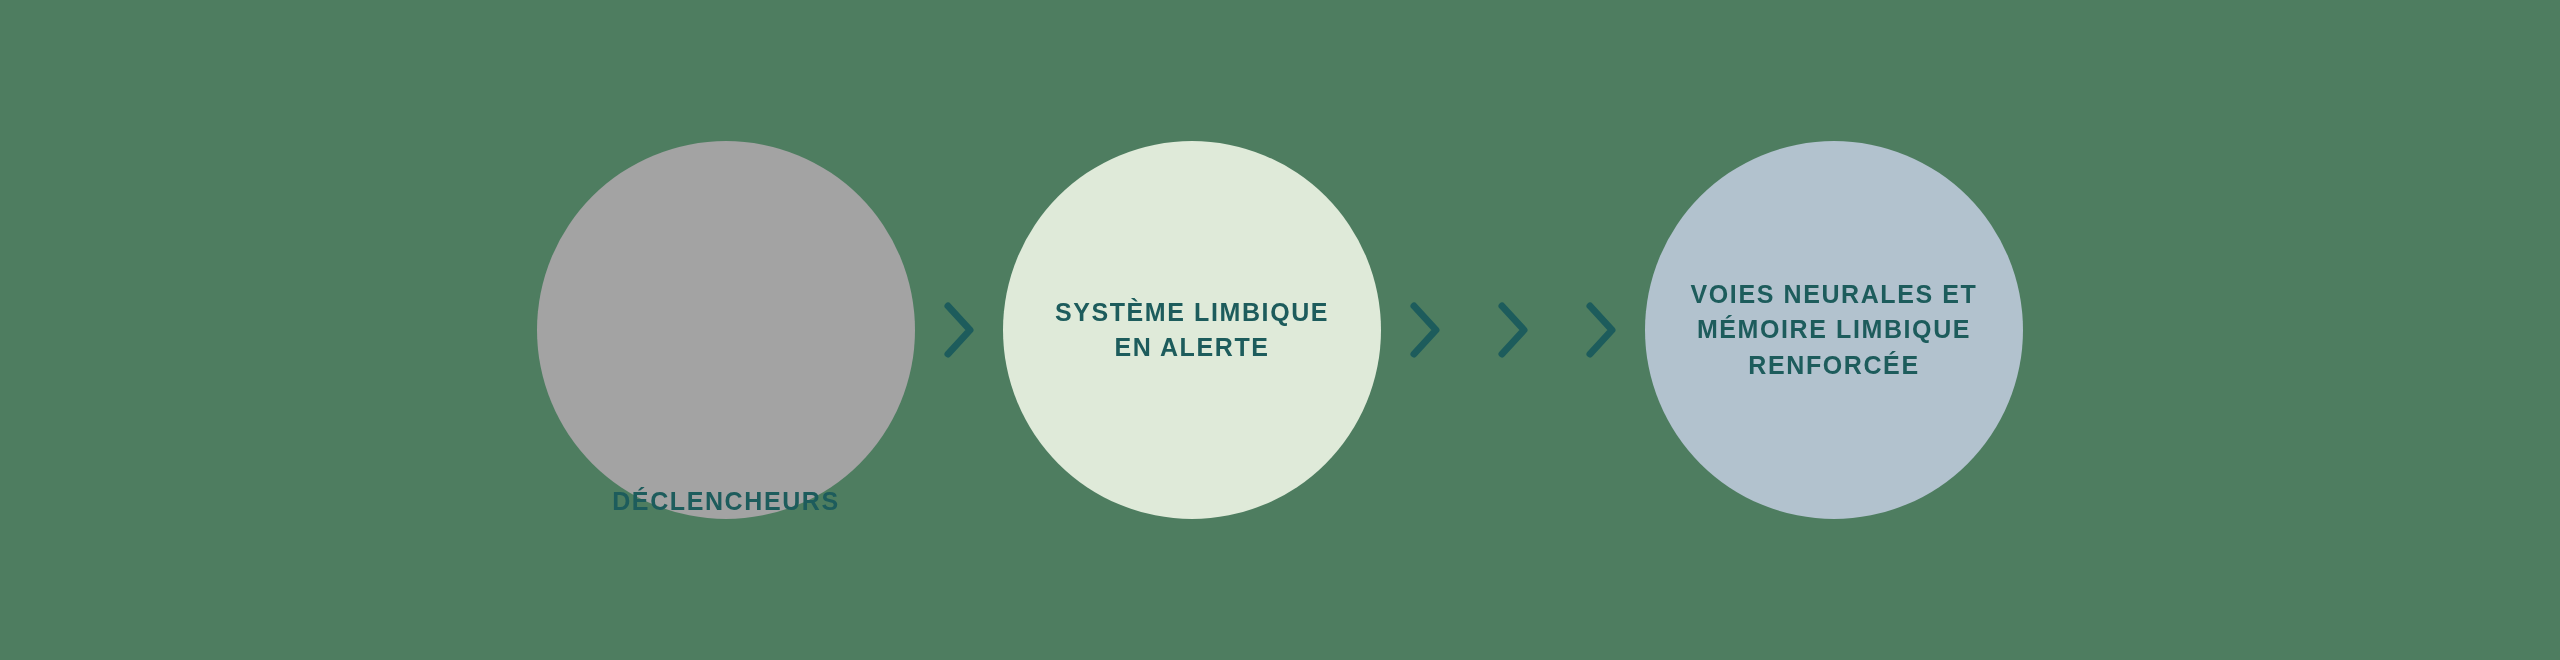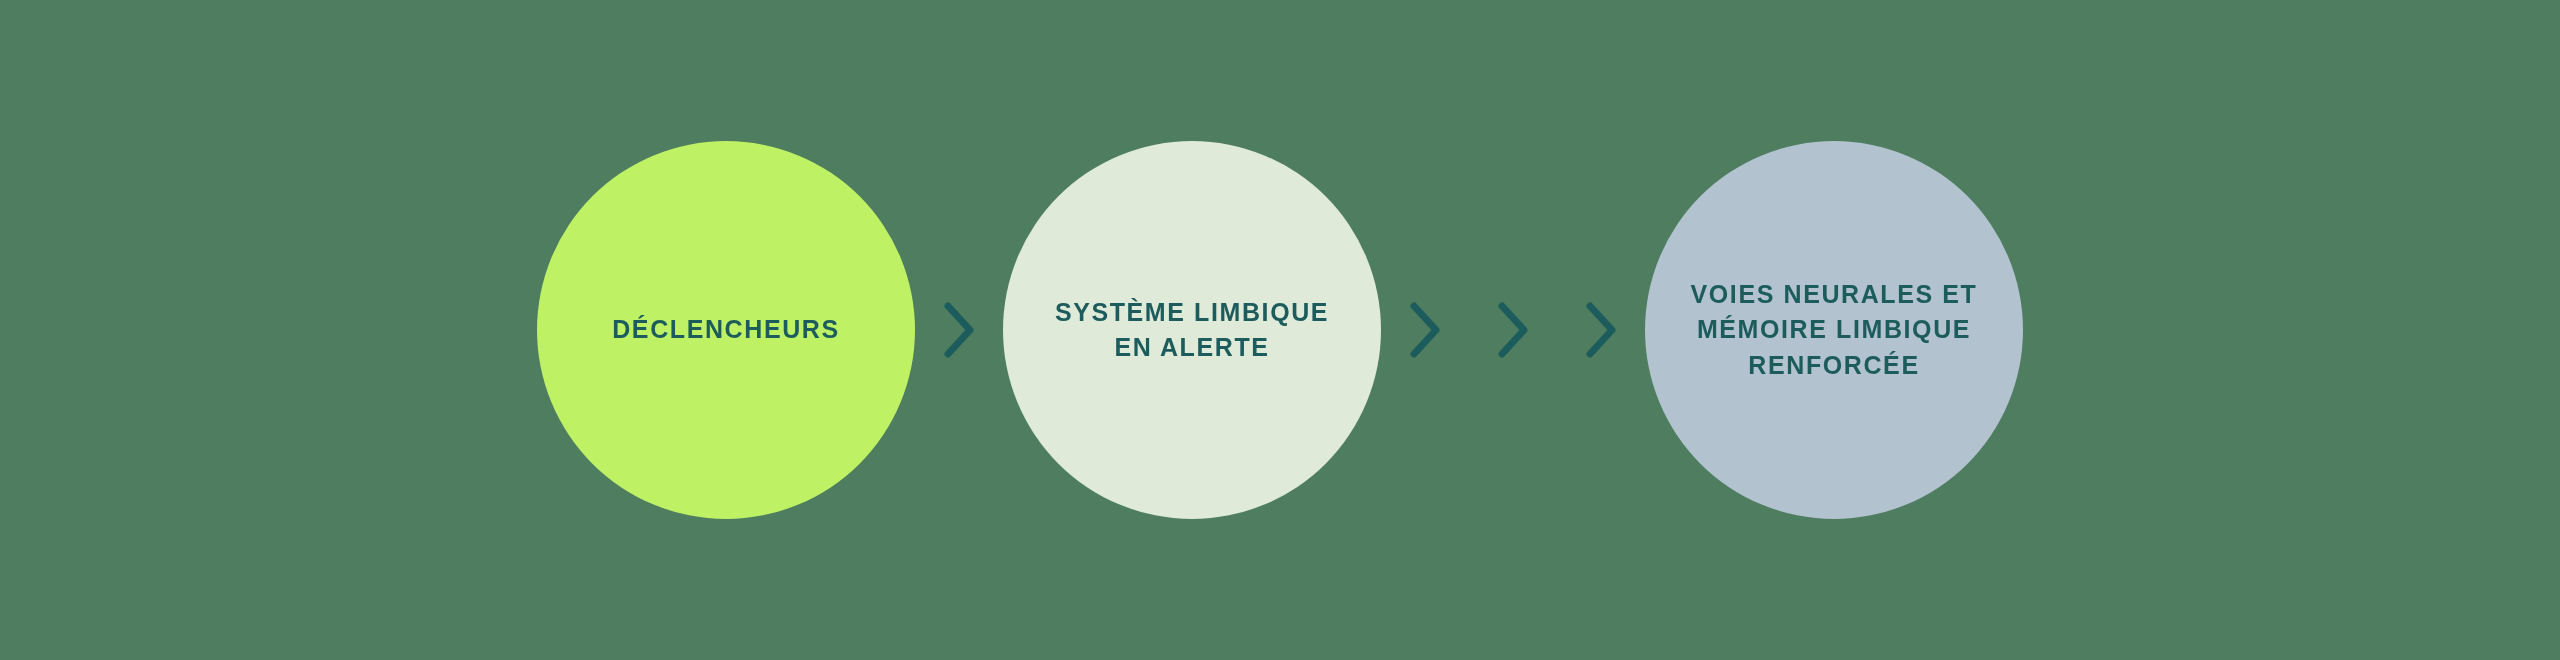--- a/index.html
+++ b/index.html
@@ -57,21 +57,21 @@
     display: block;
   }
 </style>
 </head>
 <body>
 
 <div class="diagram-canvas" style="background-color: rgb(78, 125, 96);">
 
   <div class="flow-row">
 
-    <div class="step-circle" style="background-color: #bef264;">
+    <div class="step-circle" style="background-color: #a3a3a3; align-items: flex-end;">
       <span class="step-label" style="color: rgb(29, 92, 92);">DÉCLENCHEURS</span>
     </div>
 
     <div class="chevron" style="color: rgb(29, 92, 92);">
       <svg width="36" height="62" viewBox="0 0 36 62" fill="none">
         <polyline points="7,7 29,31 7,55" stroke="currentColor" stroke-width="7" stroke-linecap="round" stroke-linejoin="round"></polyline>
       </svg>
     </div>
 
     <div class="step-circle" style="background-color: rgb(223, 234, 217); align-items: center;">

